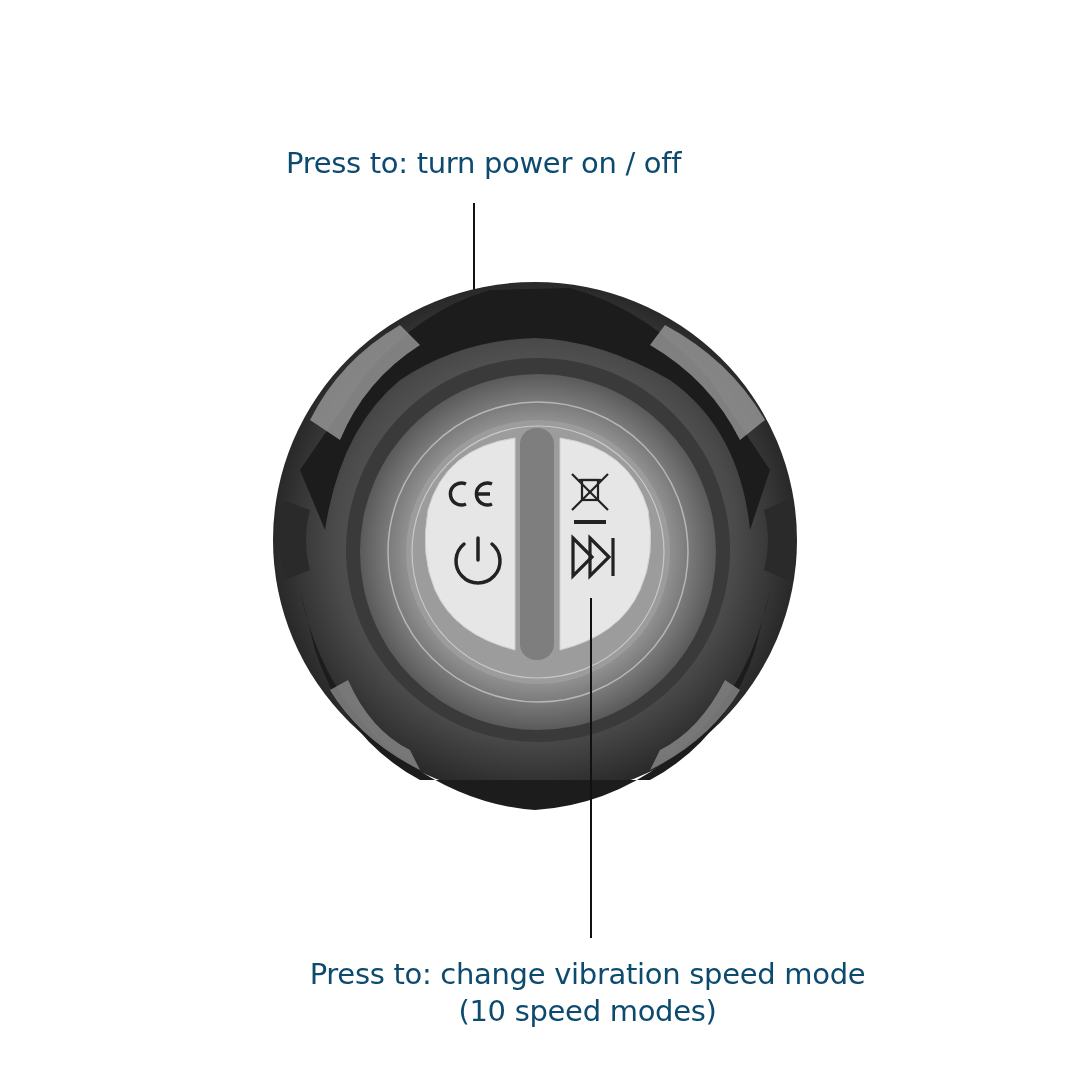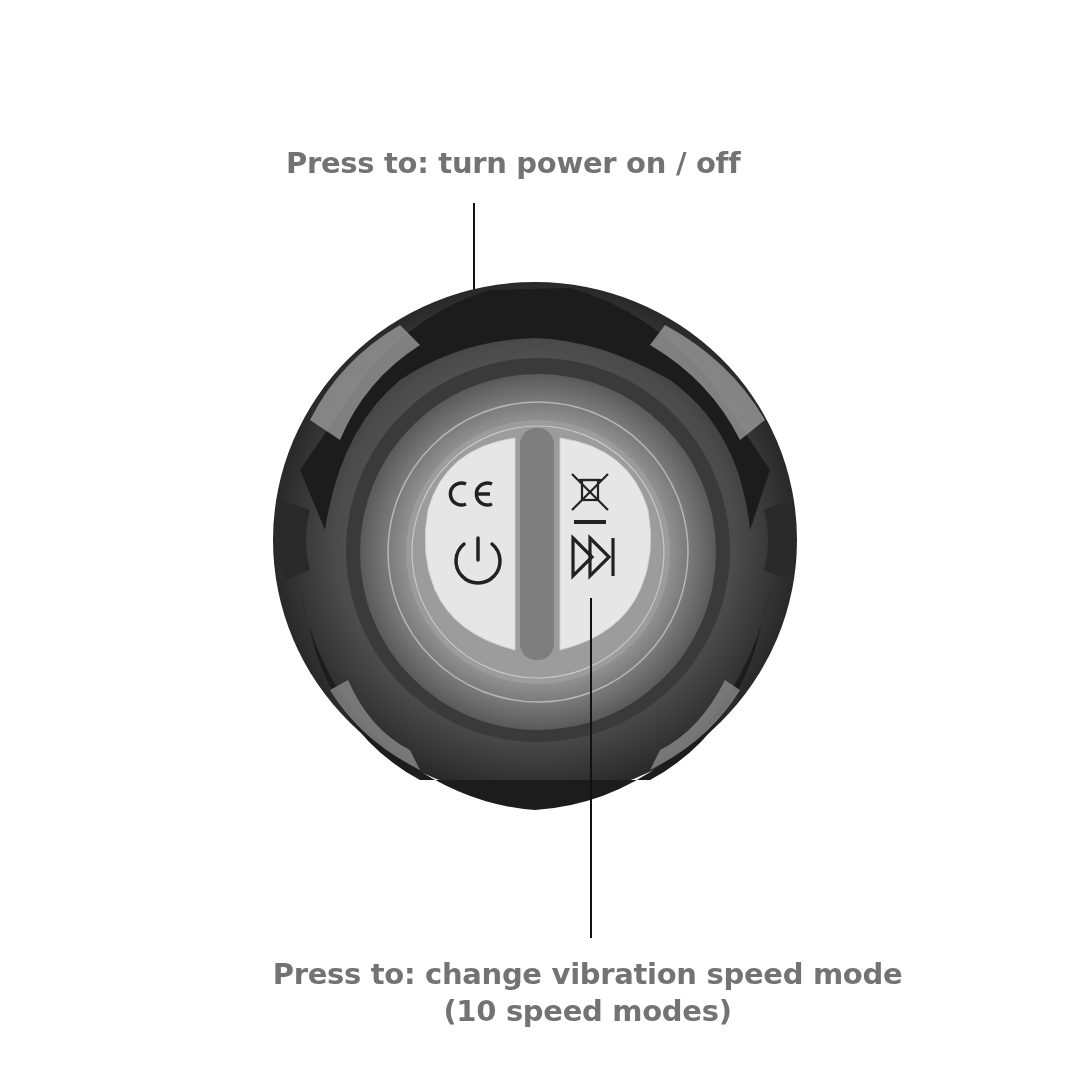--- a/index.html
+++ b/index.html
@@ -1,18 +1,18 @@
 <!DOCTYPE html>
 <html><head>
 <meta charset="utf-8">
 <style>
   html, body { margin:0; padding:0; background:#ffffff; }
   body { width:1080px; height:1080px; position:relative; overflow:hidden;
          font-family:"DejaVu Sans", "Liberation Sans", sans-serif; }
-  .label { position:absolute; color:#737373; font-size:29px; letter-spacing:-0.3px; white-space:nowrap;font-weight:bold; }
+  .label { position:absolute; color:#0c4a6e; font-size:29px; letter-spacing:-0.3px; white-space:nowrap; }
   .label-top { left:286px; top:146px; }
   .label-bottom { left:0; width:1175px; top:956px; text-align:center; line-height:37px; }
   .leader { position:absolute; width:2px; background:#111; }
   .device { position:absolute; left:270px; top:270px; width:540px; height:550px; }
 </style>
 </head>
 <body>
 
 <div class="label label-top">Press to: turn power on / off</div>
 <div class="leader" style="left:473px; top:203px; height:330px;"></div>

